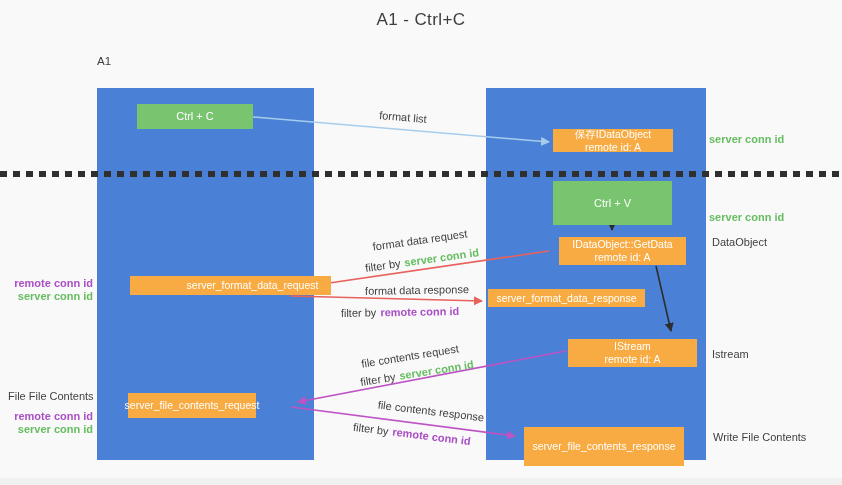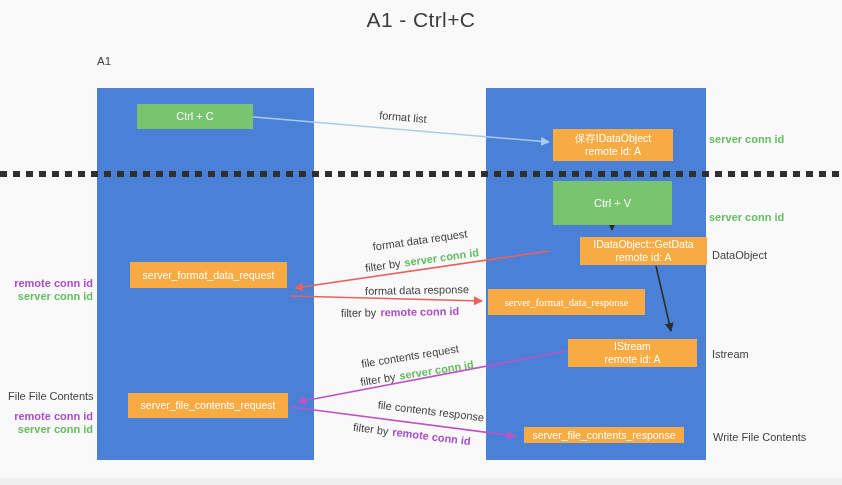--- a/index.html
+++ b/index.html
@@ -1,60 +1,60 @@
 <!DOCTYPE html>
 <html><head>
 <meta charset="utf-8">
 <style>
   html,body{margin:0;padding:0;background:#f9f9f9;}
   .canvas{position:relative;width:842px;height:485px;background:#f9f9f9;
           font-family:"Liberation Sans",sans-serif;overflow:hidden;}
   .abs{position:absolute;}
-  .title{left:0;right:0;top:10px;text-align:center;font-size:21px;color:#3d3d3d;
+  .title{left:0;right:0;top:10px;text-align:center;font-size:17px;color:#3d3d3d;
          line-height:20px;letter-spacing:.4px;}
   .lane{background:#4a80d6;top:88px;height:372px;}
   .lane-left{left:97px;width:217px;}
   .lane-right{left:486px;width:220px;}
   .lane-header{top:54px;text-align:left;font-size:11.5px;color:#3d3d3d;line-height:14px;}
   .header-left{left:97px;width:200px;}
   .header-right{left:486px;width:222px;}
   .divider{left:0;top:171px;width:842px;height:6px;
            background:repeating-linear-gradient(90deg,#2f2f2f 0 7px,transparent 7px 13px);}
   .overlay{left:0;top:0;pointer-events:none;}
   .node{display:flex;flex-direction:column;align-items:center;justify-content:center;
         color:#fff;font-size:10.5px;line-height:13px;white-space:nowrap;text-align:center;}
   .node.orange{background:#f8ab42;}
   .node.green{background:#79c46f;font-size:11px;}
   .n-ctrlc{left:137px;top:104px;width:116px;height:25px;text-align:center;}
-  .n-save{left:553px;top:129px;width:120px;height:32px;}
+  .n-save{left:553px;top:129px;width:120px;height:23px;}
   .n-ctrlv{left:553px;top:181px;width:119px;height:44px;}
-  .n-getdata{left:580px;top:237px;width:127px;height:28px;}
-  .n-freq{left:130px;top:262px;width:157px;height:26px;}
-  .n-fresp{left:488px;top:289px;width:157px;height:26px;font-family:Liberation Serif, serif;}
+  .n-getdata{left:559px;top:237px;width:127px;height:28px;}
+  .n-freq{left:130px;top:276px;width:157px;height:19px;padding-left:44px;}
+  .n-fresp{left:488px;top:289px;width:157px;height:18px;}
   .n-istream{left:568px;top:339px;width:129px;height:28px;}
-  .n-fcreq{left:128px;top:393px;width:160px;height:25px;}
-  .n-fcresp{left:524px;top:427px;width:160px;height:16px;}
+  .n-fcreq{left:128px;top:393px;width:128px;height:25px;}
+  .n-fcresp{left:524px;top:427px;width:160px;height:39px;}
   .alabel{font-size:11px;color:#3f3f3f;white-space:nowrap;transform-origin:center;}
   .al-fl{left:403px;top:117px;transform:translate(-50%,-50%) rotate(5deg);}
   .al-fdr{left:420px;top:240px;transform:translate(-50%,-50%) rotate(-8deg);}
   .al-fdrf{left:422px;top:260px;transform:translate(-50%,-50%) rotate(-8deg);}
   .al-fdresp{left:417px;top:290px;transform:translate(-50%,-50%) rotate(-1deg);}
   .al-fdrespf{left:400px;top:312px;transform:translate(-50%,-50%) rotate(-1deg);}
   .al-fcr{left:410px;top:356px;transform:translate(-50%,-50%) rotate(-9deg);}
   .al-fcrf{left:417px;top:373px;transform:translate(-50%,-50%) rotate(-9deg);}
   .al-fcresp{left:431px;top:411px;transform:translate(-50%,-50%) rotate(7deg);}
   .al-fcrespf{left:412px;top:434px;transform:translate(-50%,-50%) rotate(7deg);}
   .green-t{color:#67bd62;font-weight:bold;}
   .purple-t{color:#aa4fc6;font-weight:bold;}
   .filter-val{margin-left:4px;}
   .side{font-size:11px;color:#3f3f3f;white-space:nowrap;}
   .side.strong-green{color:#67bd62;font-weight:bold;}
   .s-sct{left:709px;top:133px;}
   .s-scm{left:709px;top:211px;}
-  .s-do{left:712px;top:249px;}
+  .s-do{left:712px;top:236px;}
   .s-is{left:712px;top:348px;}
   .s-wf{left:713px;top:431px;}
   .s-rf{left:8px;top:390px;}
   .stack{text-align:right;font-size:11px;line-height:13px;white-space:nowrap;}
   .s-ml{right:749px;top:277px;}
   .s-bl{right:749px;top:410px;}
   .bottom-strip{left:0;top:478px;width:842px;height:7px;background:#f0f0f0;}
 </style>
 </head>
 <body>

